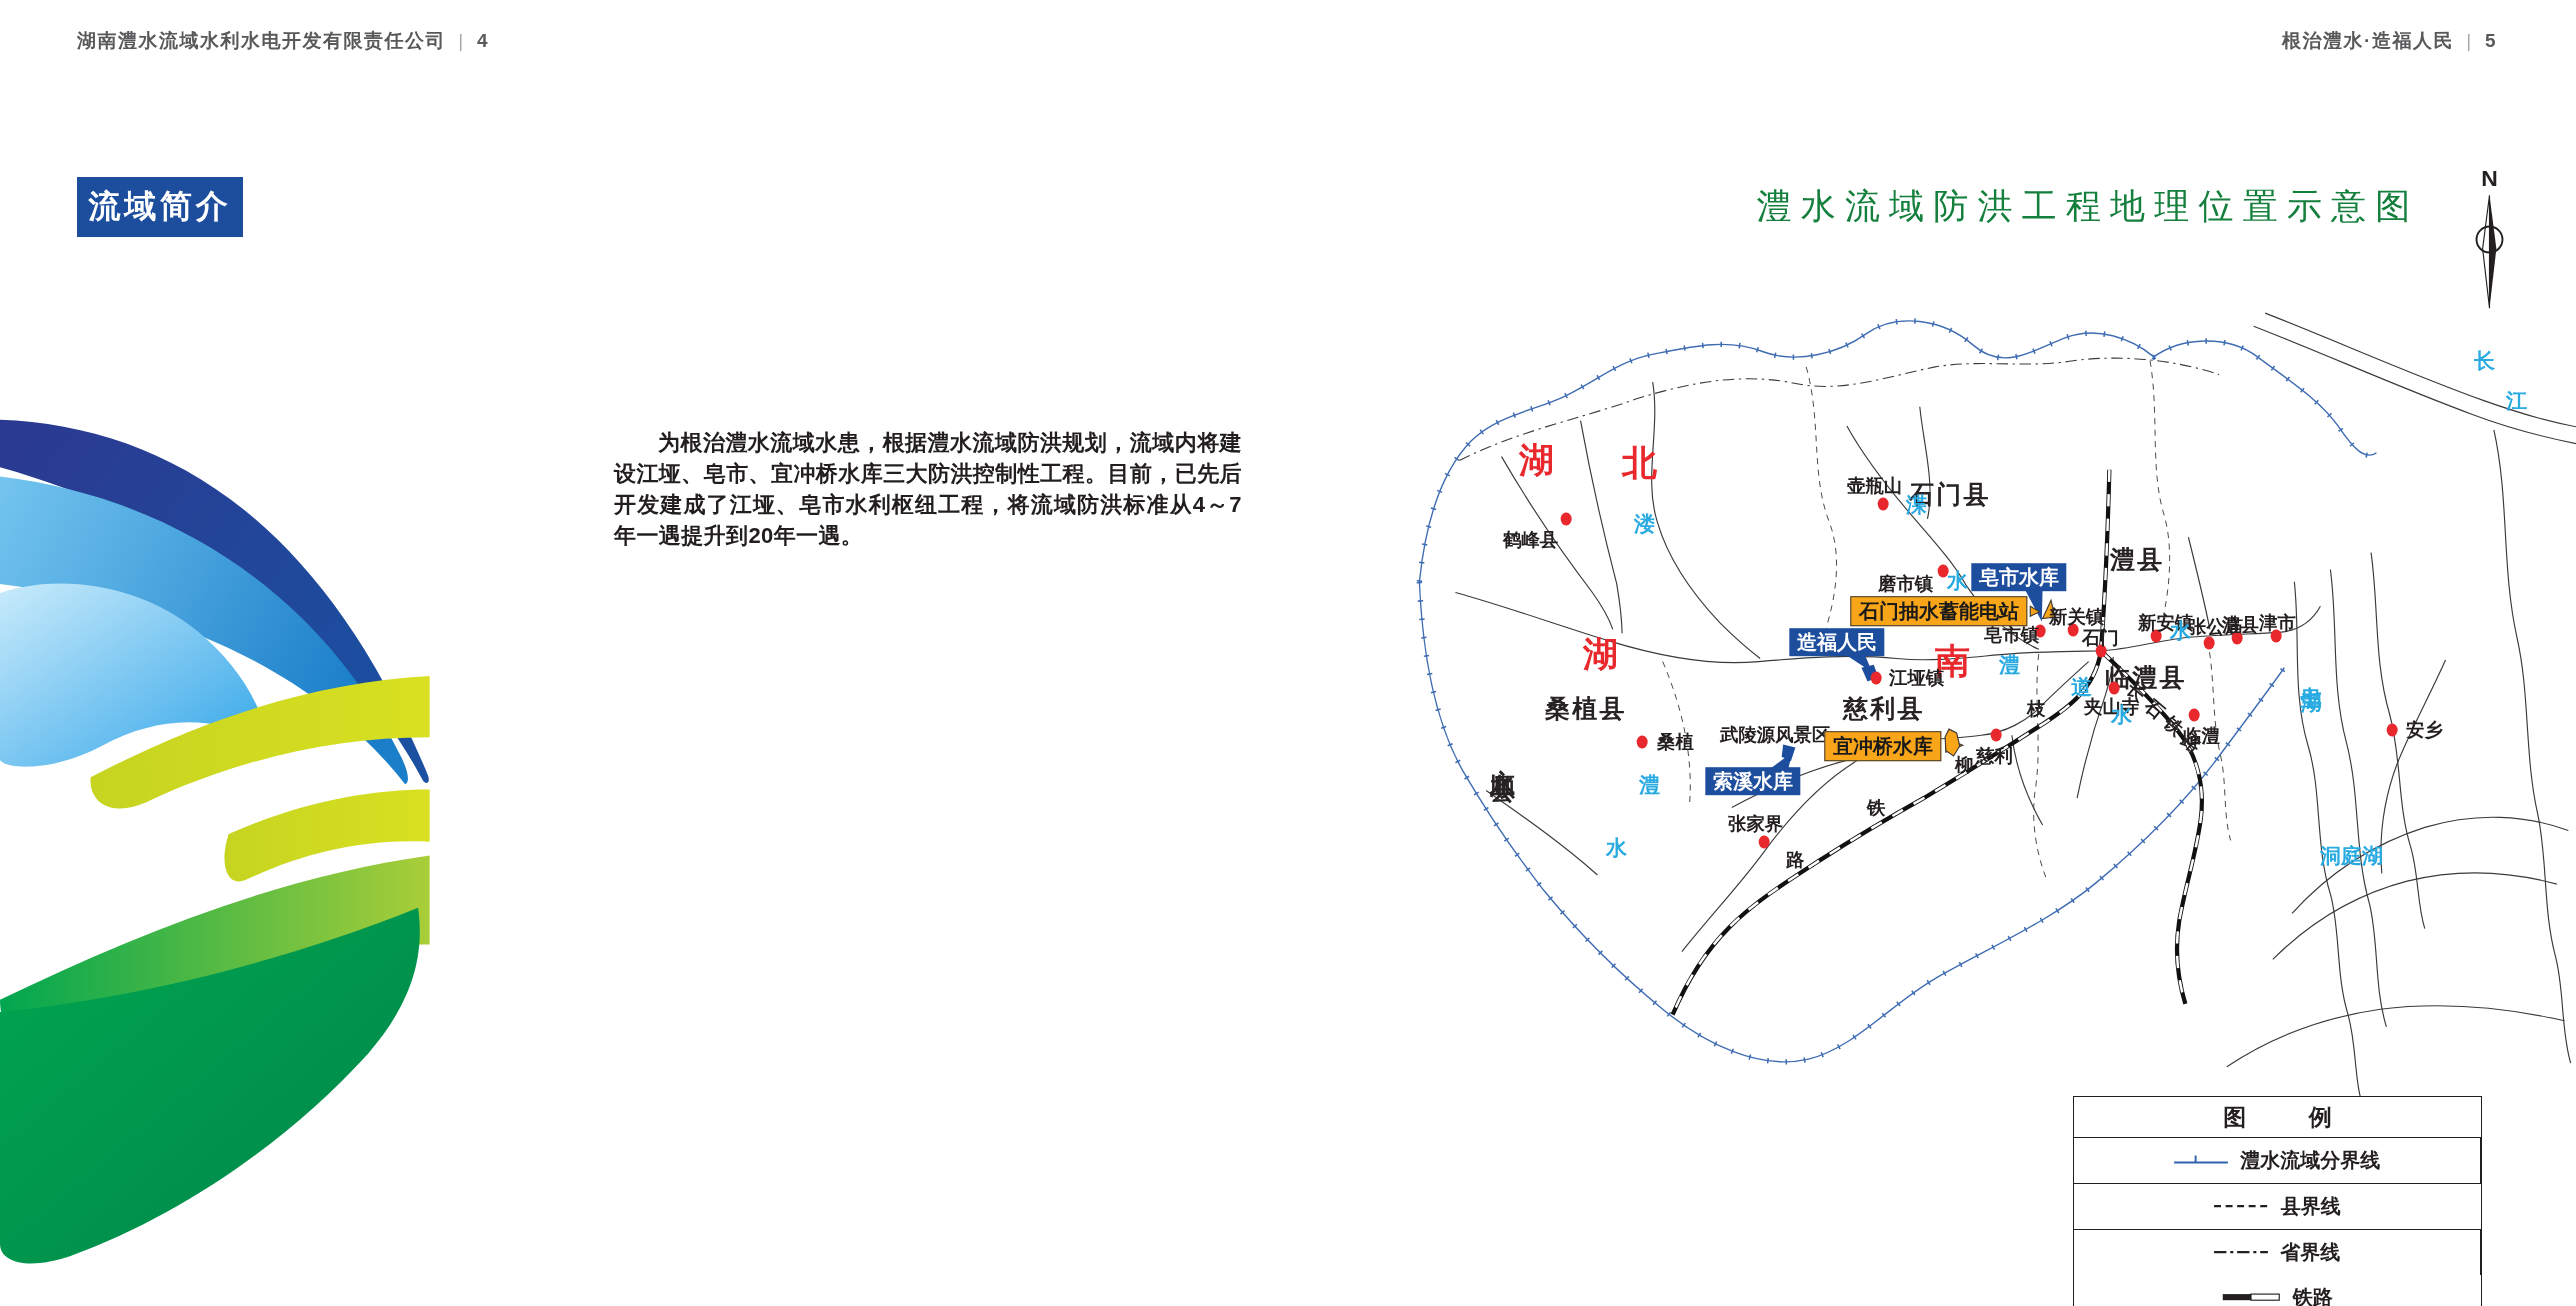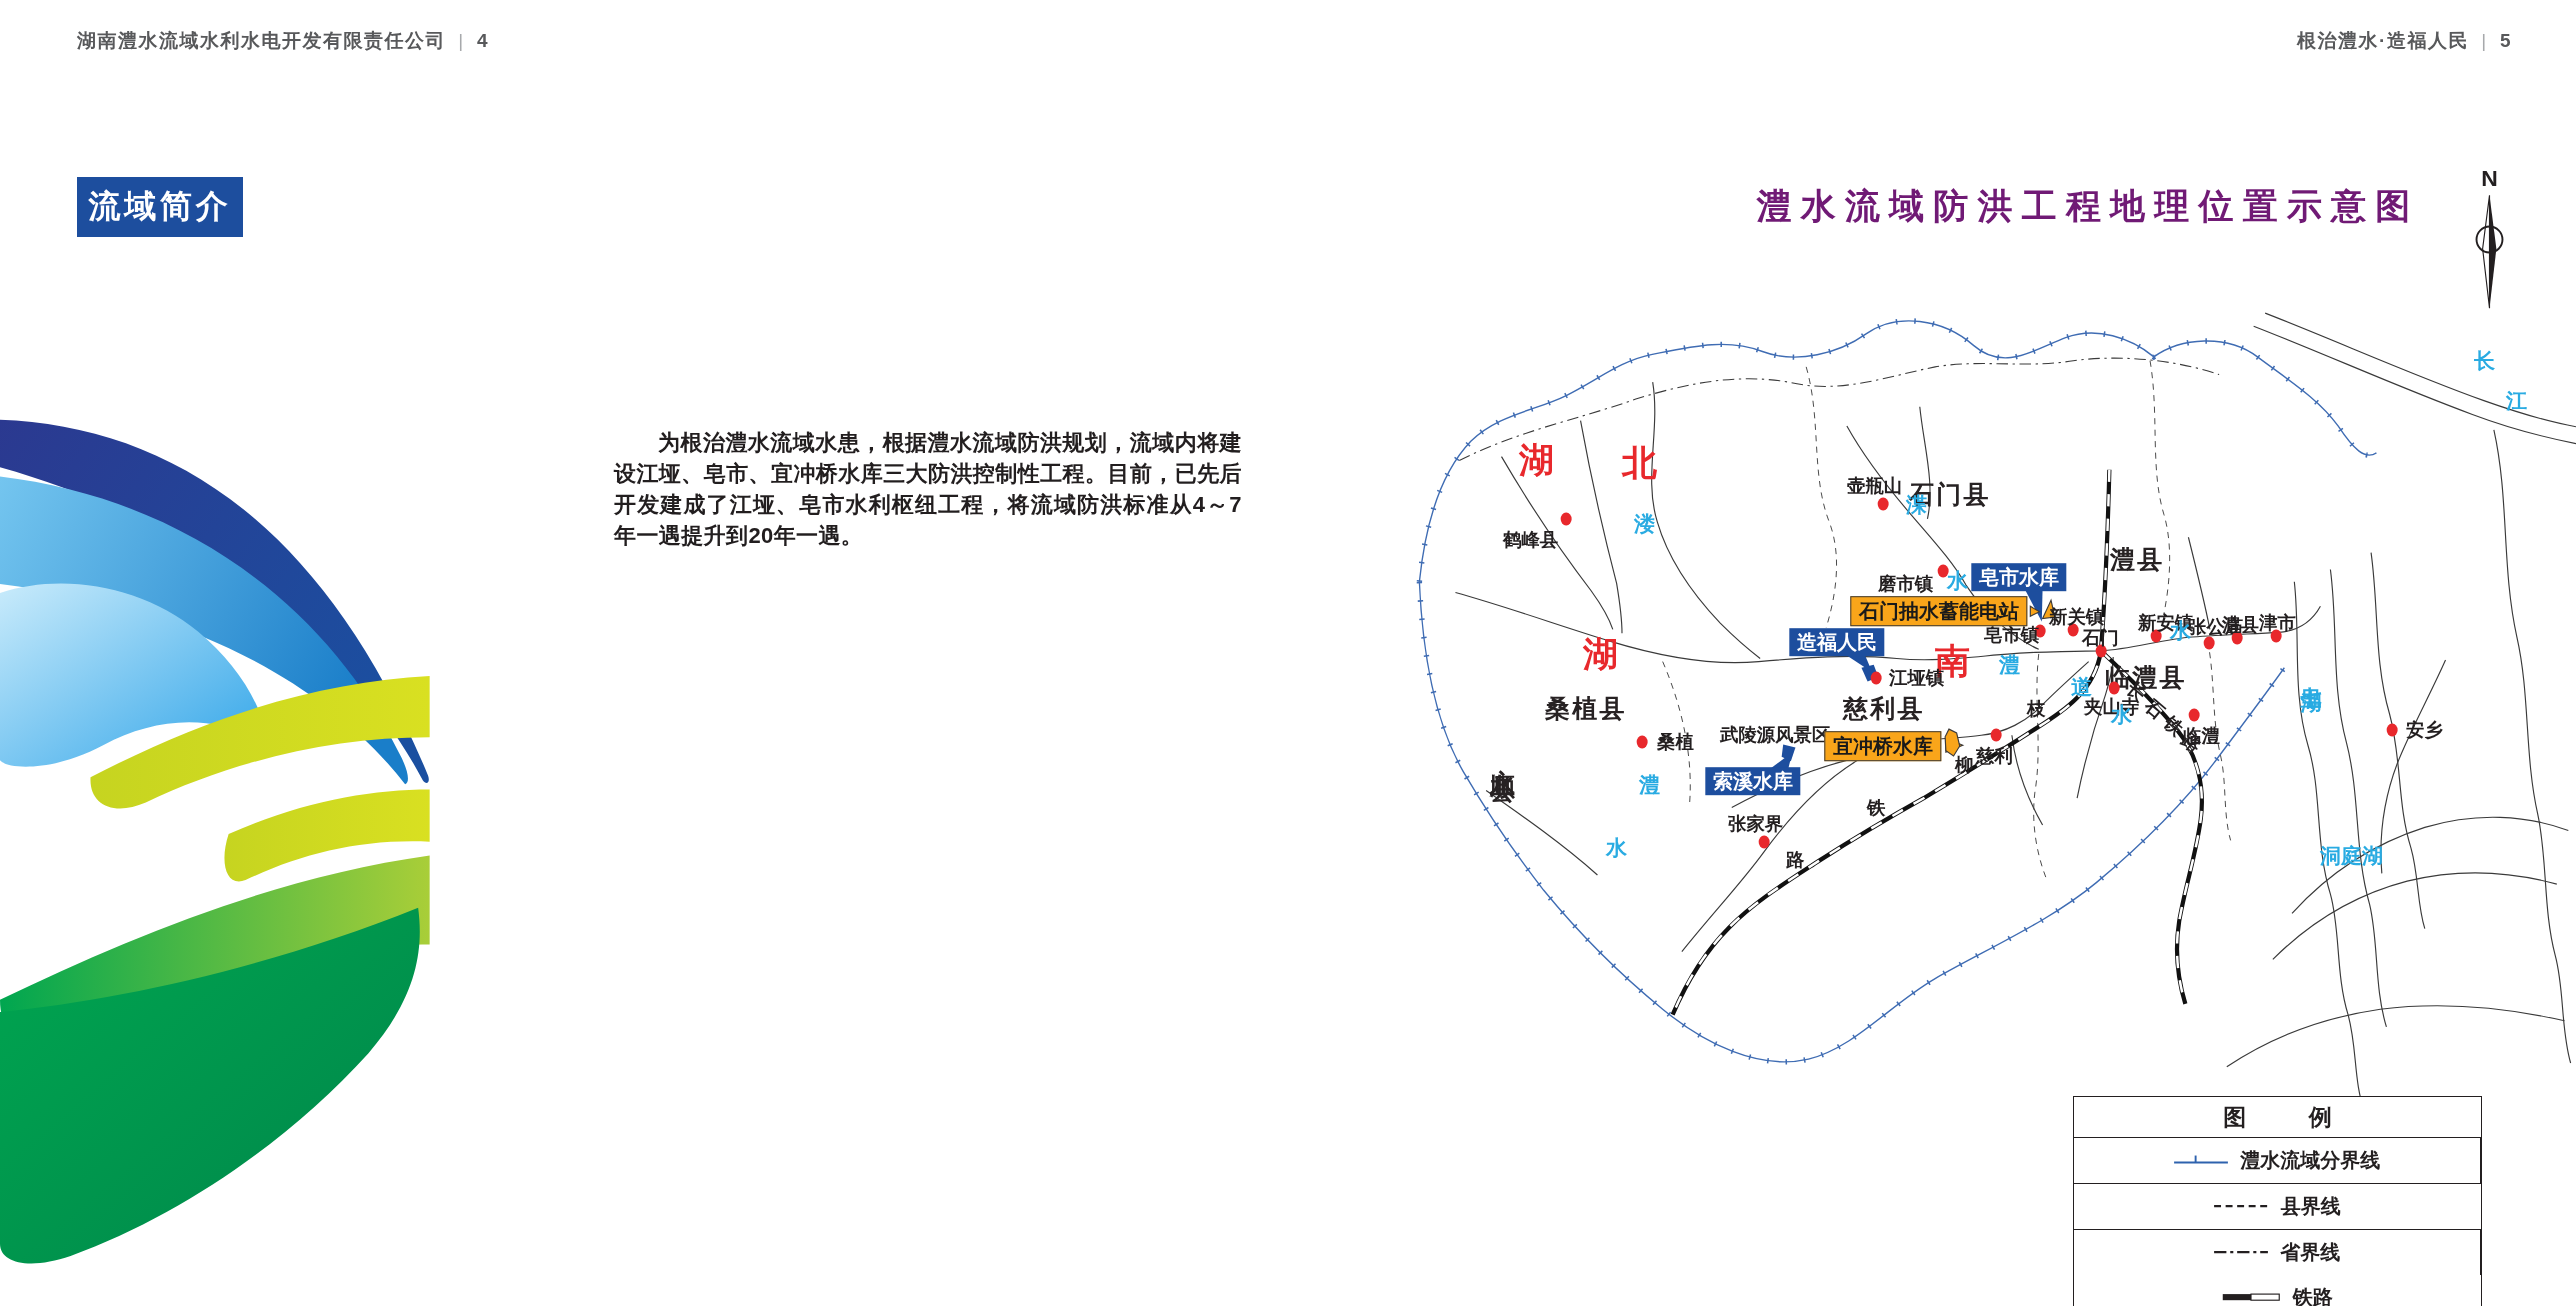--- a/index.html
+++ b/index.html
@@ -7,39 +7,39 @@
     width:2576px; height:1306px; position:relative; overflow:hidden;
     background:#ffffff;
     font-family:"Liberation Sans","DejaVu Sans",sans-serif;
   }
   
   .hdr {
     position:absolute; top:28px; font-size:19px; font-weight:bold;
     color:#58595b; letter-spacing:1.5px; white-space:nowrap;
   }
   .hdr-left { left:77px; }
-  .hdr-right { right:64px; }
+  .hdr-right { right:79px; }
   .hdr .sep { color:#a7a9ac; font-weight:normal; padding:0 12.3px; }
   
   .section-title-box {
     position:absolute; left:77px; top:177px; width:166px; height:60px;
     background:#1d4e9e; color:#ffffff; display:flex; align-items:center;
     justify-content:center; font-size:32px; font-weight:bold; letter-spacing:3.8px;
   }
   #body-text {
     position:absolute; left:614px; top:427px; width:628px;
     font-size:22px; line-height:31px; font-weight:bold; color:#221e1f;
     text-align:justify; text-justify:inter-ideograph;
   }
   #body-text p { margin:0 0 31px 0; text-indent:2em; letter-spacing:0.4px; }
   #logo { position:absolute; left:0; top:415px; }
   
   .map-title {
     position:absolute; left:1706px; top:183px; width:764px; text-align:center;
-    font-size:35px; font-weight:bold; color:#701a75; letter-spacing:9.2px; white-space:nowrap;
+    font-size:35px; font-weight:normal; color:#15803d; letter-spacing:9.2px; white-space:nowrap;
   }
   #compass { position:absolute; left:2462px; top:163px; }
   #map-lines { position:absolute; left:1344px; top:307px; }
   #map-labels { position:absolute; left:0; top:0; width:2576px; height:1306px; pointer-events:none; }
   .prov   { position:absolute; color:#e8282c; font-size:35px; font-weight:bold; line-height:1; white-space:nowrap; }
   .county { position:absolute; color:#272223; font-size:25px; font-weight:bold; line-height:1; letter-spacing:2.3px; white-space:nowrap; }
   .county.vertical { writing-mode:vertical-rl; letter-spacing:4.6px; }
   .town-dot {
     position:absolute; width:10.7px; height:13px; background:#e8282c;
     border-radius:50%; transform:translate(-50%,-50%);

